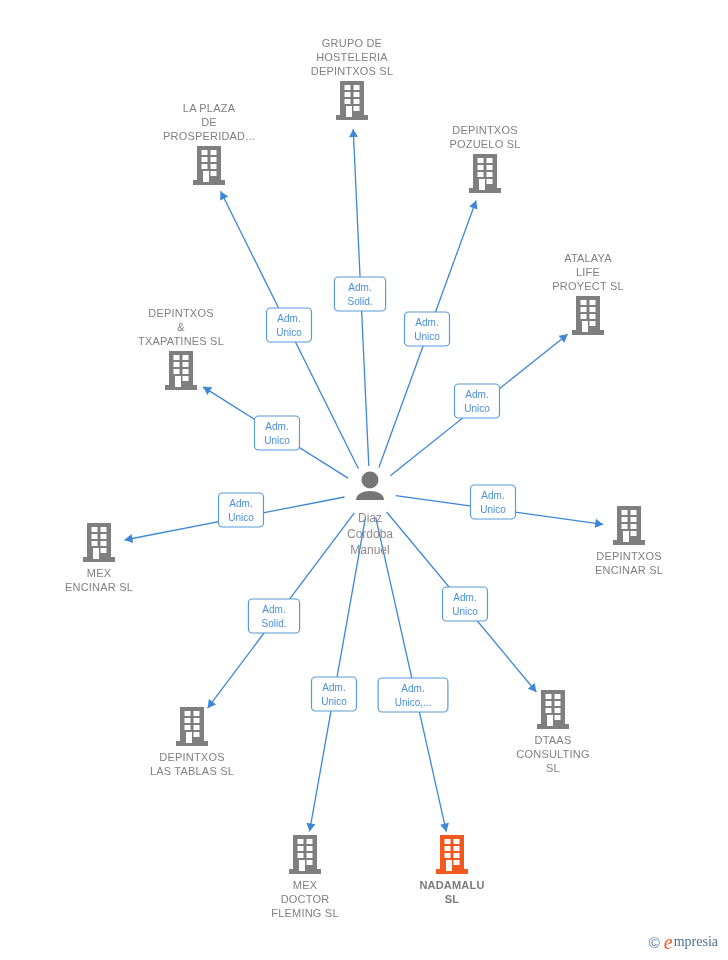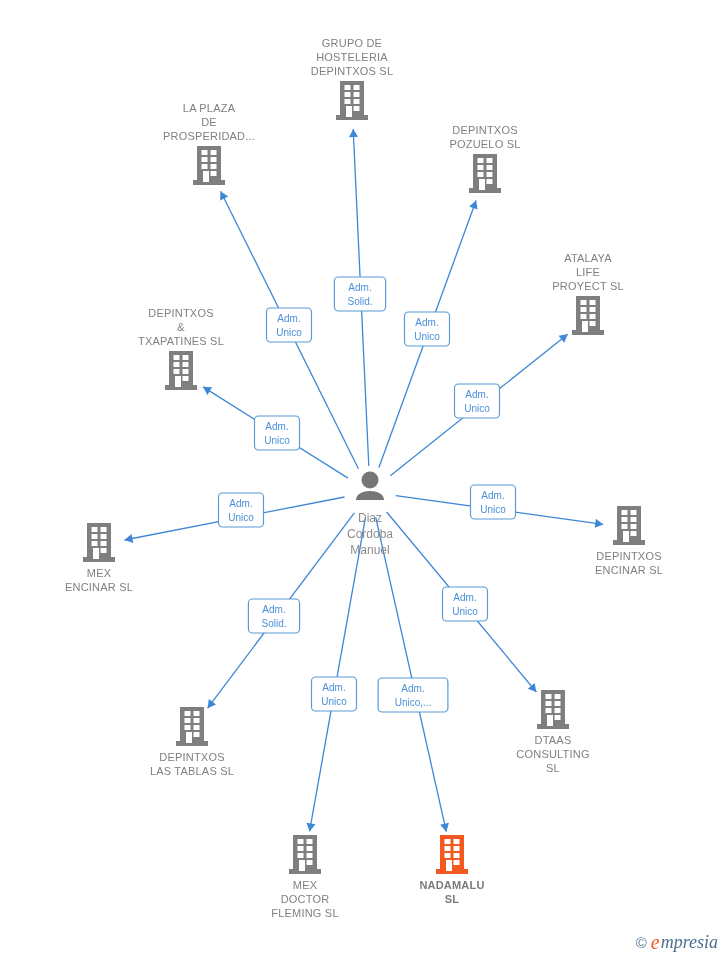--- a/index.html
+++ b/index.html
@@ -76,22 +76,21 @@
   }
   #watermark .wm-e {
     font-family: "Liberation Serif", serif;
     font-size: 20px;
     font-style: italic;
     color: #f4591f;
     line-height: 1;
   }
   #watermark .wm-rest {
     font-family: "Liberation Serif", serif;
-    font-size: 18px;
-    font-style: italic;
+    font-size: 14px;
     color: #4a6f8f;
     line-height: 1;
     margin-left: -3px;
   }
 </style>
 </head>
 <body>
 
 <svg id="graph" viewBox="0 0 728 960">
   <defs>

